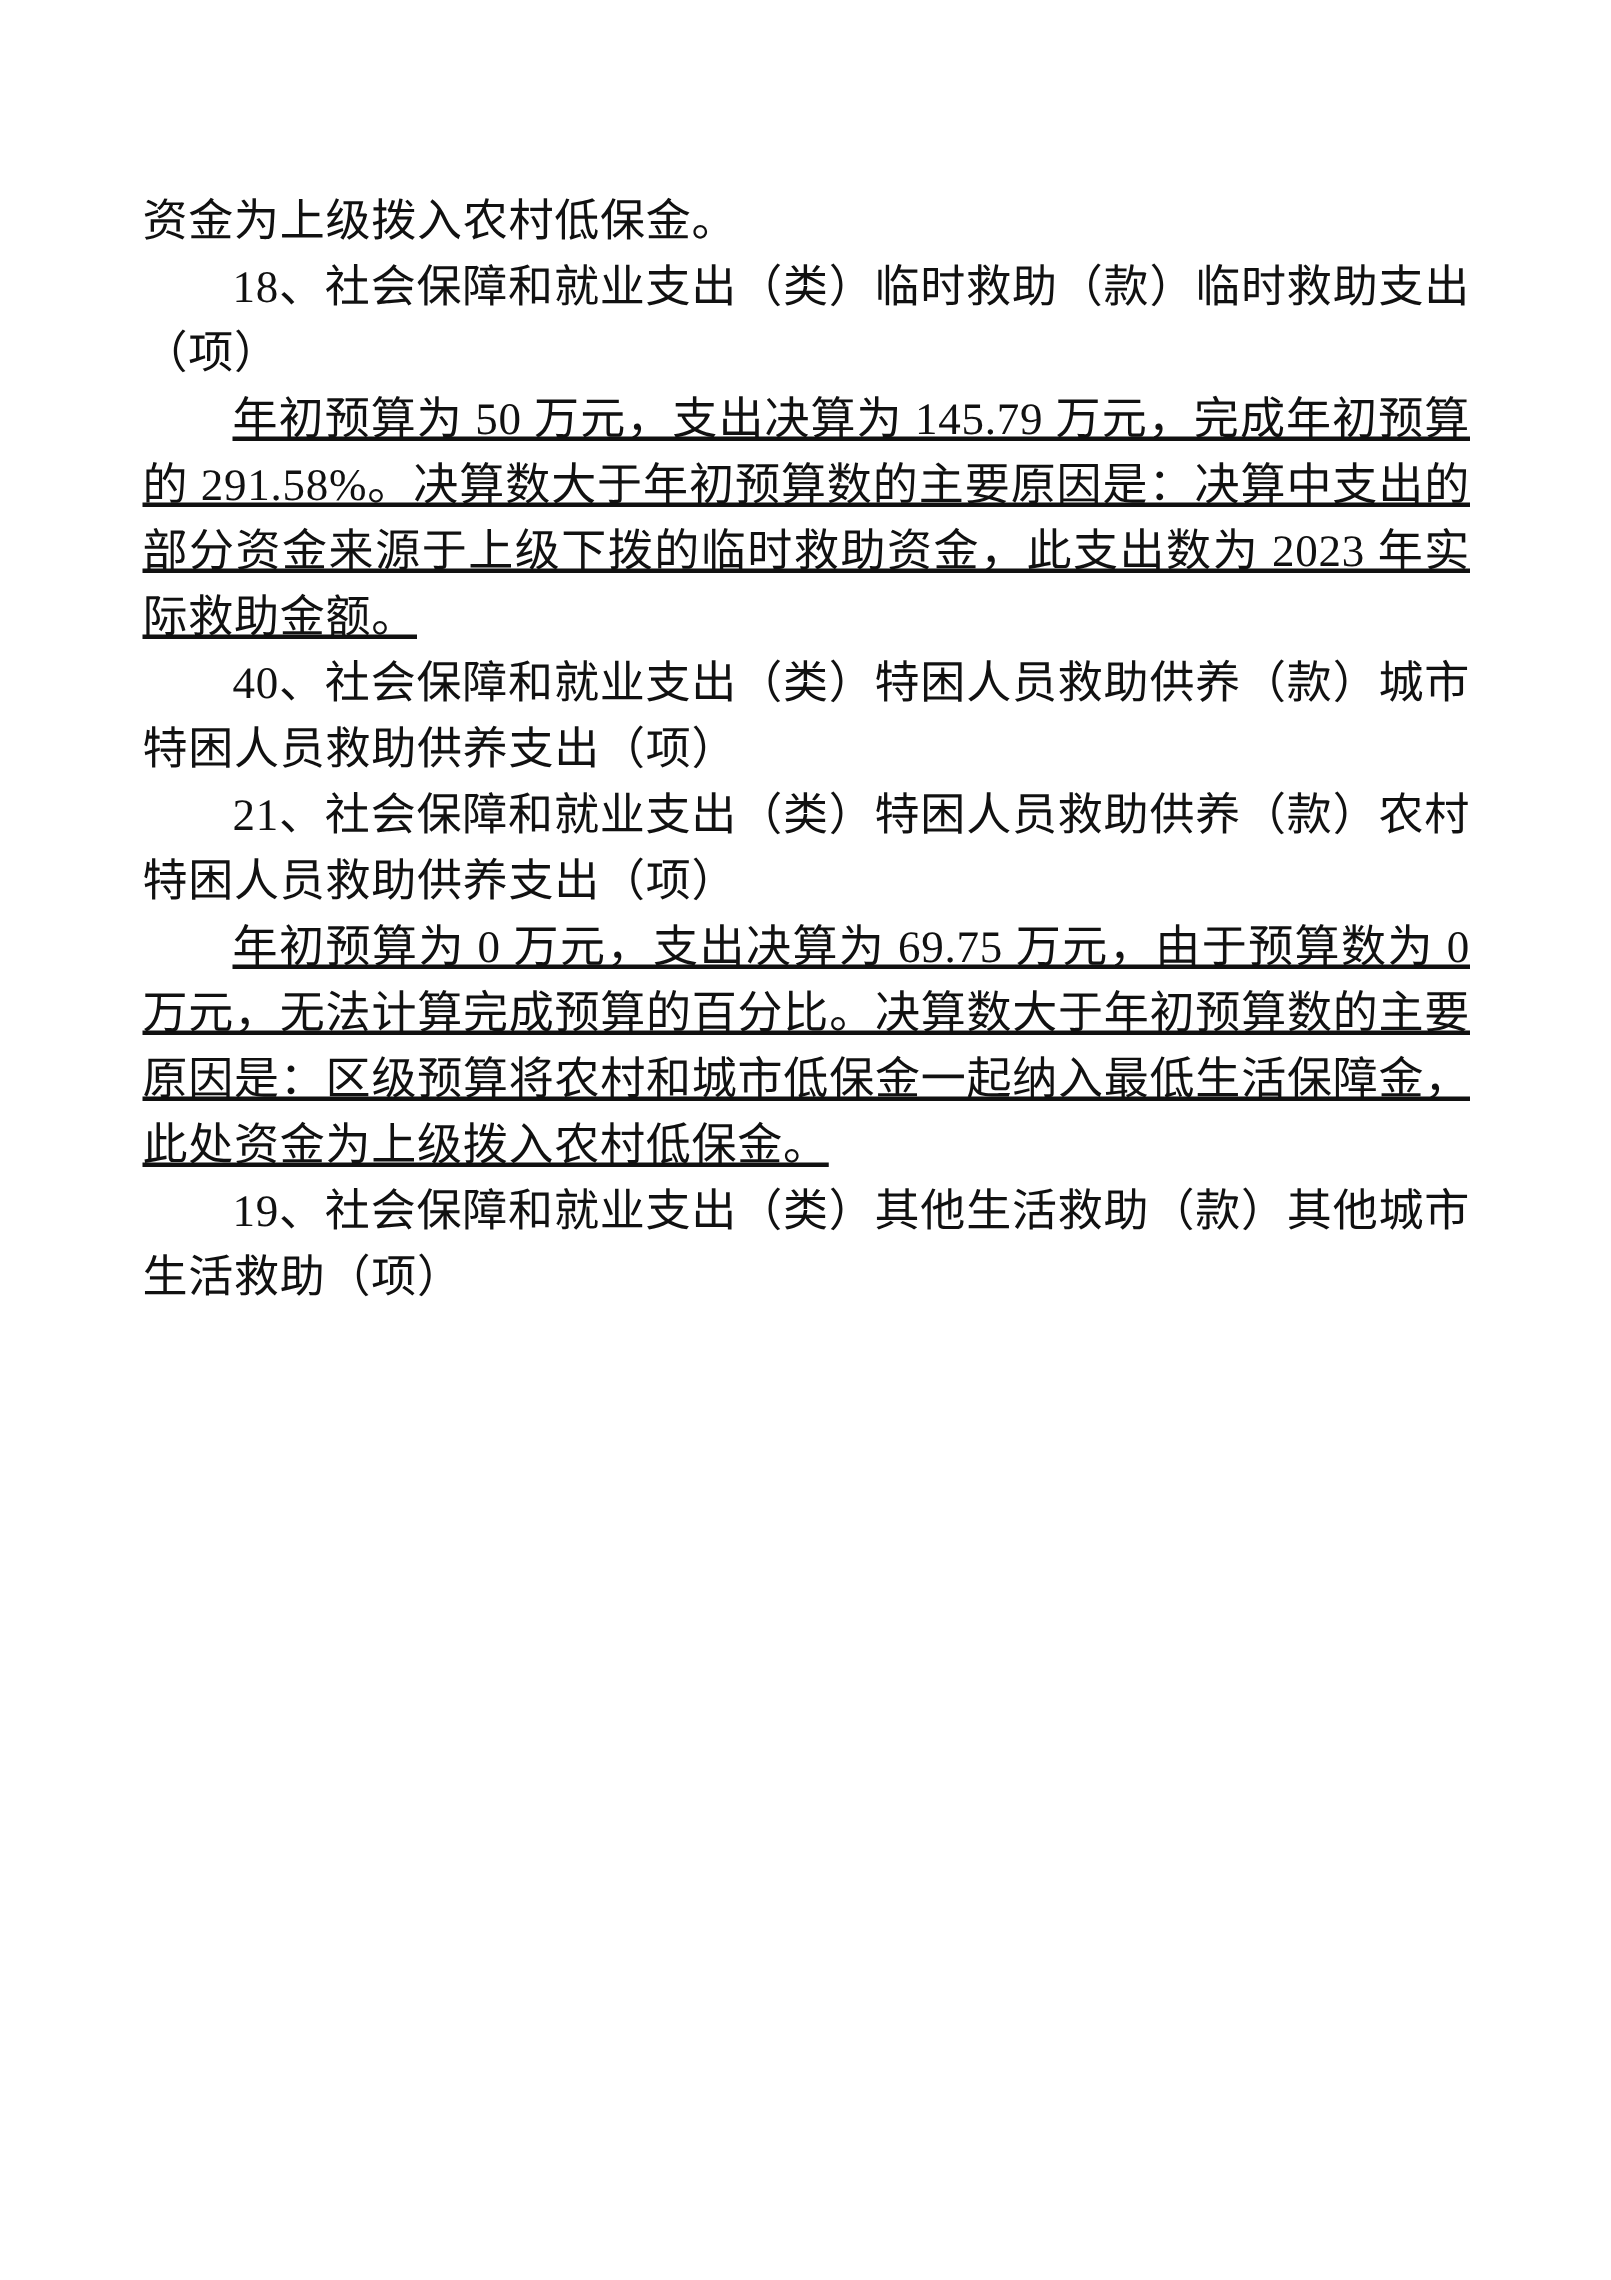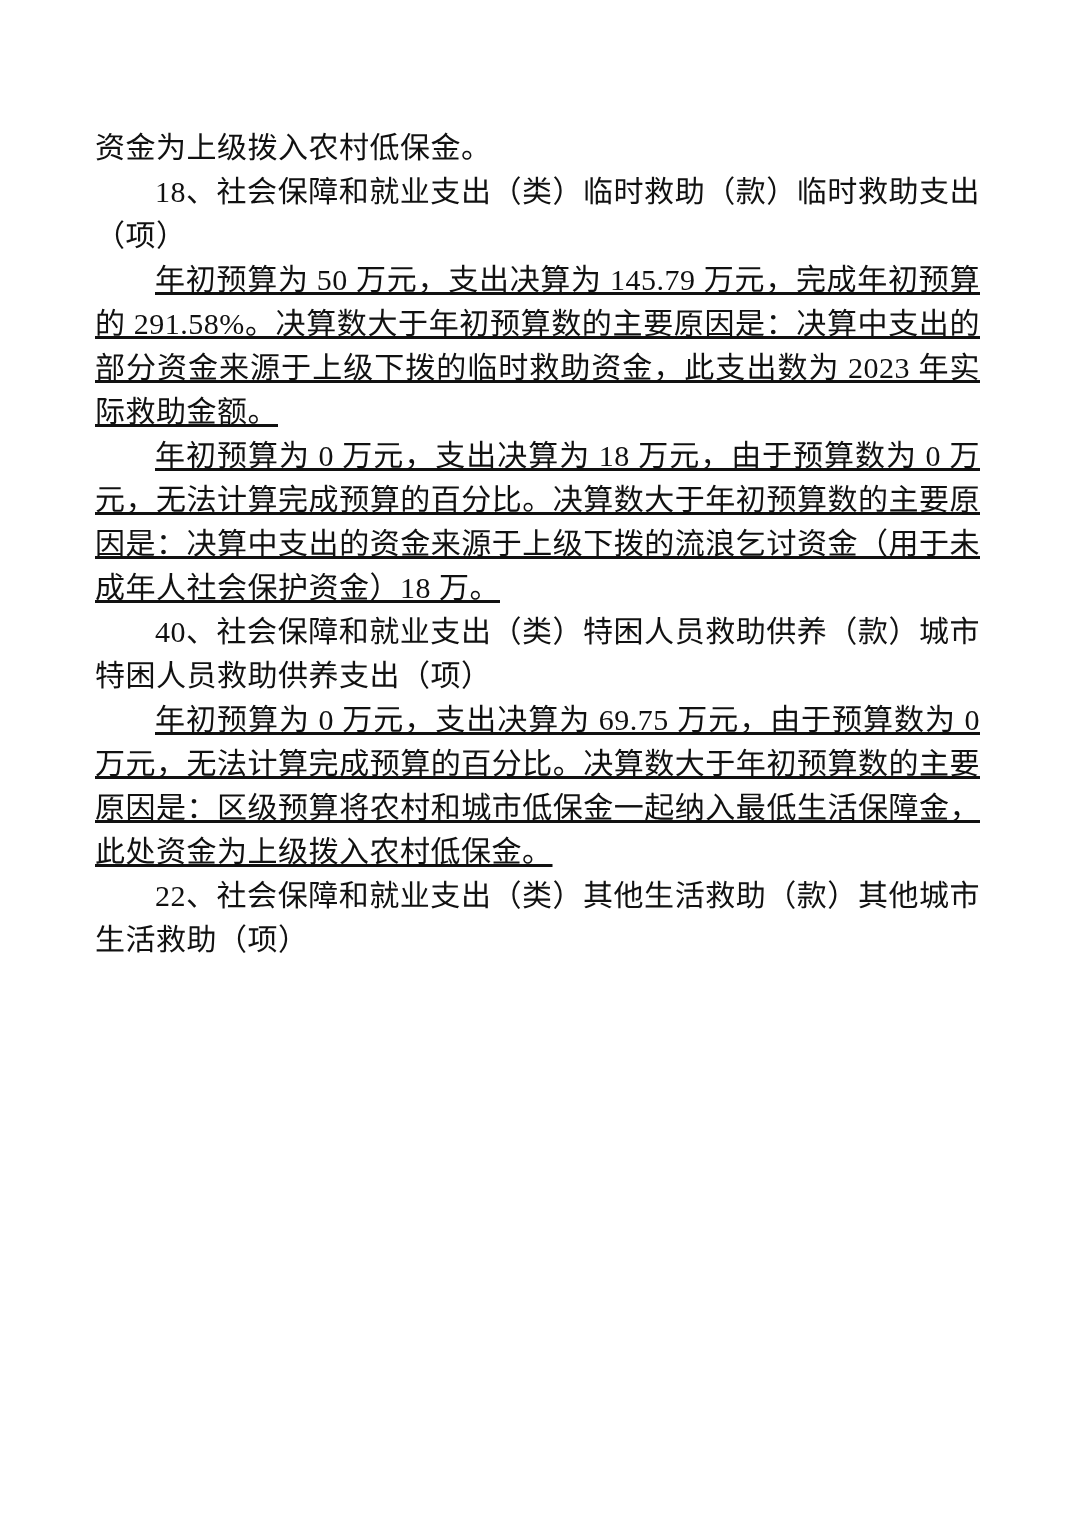--- a/index.html
+++ b/index.html
@@ -46,22 +46,22 @@
 <body>
 
 <div class="page">
   <div class="doc">
 
     <p class="para-tail">资金为上级拨入农村低保金。</p>
 
     <p class="section-heading">18、社会保障和就业支出（类）临时救助（款）临时救助支出（项）</p>
     <p class="section-body">年初预算为 50 万元，支出决算为 145.79 万元，完成年初预算的 291.58%。决算数大于年初预算数的主要原因是：决算中支出的部分资金来源于上级下拨的临时救助资金，此支出数为 2023 年实际救助金额。</p>
 
-    <p class="section-body">年初预算为 0 万元，支出决算为 18 万元，由于预算数为 0 万元，无法计算完成预算的百分比。决算数大于年初预算数的主要原因是：决算中支出的资金来源于上级下拨的流浪乞讨资金（用于未成年人社会保护资金）18 万。</p>
 
     <p class="section-heading">40、社会保障和就业支出（类）特困人员救助供养（款）城市特困人员救助供养支出（项）</p>
 
+    <p class="section-heading">21、社会保障和就业支出（类）特困人员救助供养（款）农村特困人员救助供养支出（项）</p>
     <p class="section-body">年初预算为 0 万元，支出决算为 69.75 万元，由于预算数为 0 万元，无法计算完成预算的百分比。决算数大于年初预算数的主要原因是：区级预算将农村和城市低保金一起纳入最低生活保障金，此处资金为上级拨入农村低保金。</p>
 
-    <p class="section-heading">22、社会保障和就业支出（类）其他生活救助（款）其他城市生活救助（项）</p>
+    <p class="section-heading">19、社会保障和就业支出（类）其他生活救助（款）其他城市生活救助（项）</p>
 
   </div>
 </div>
 
 </body></html>

